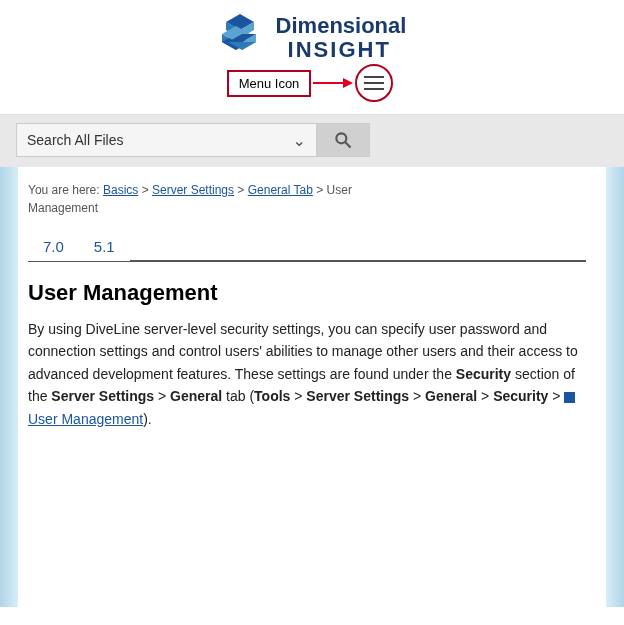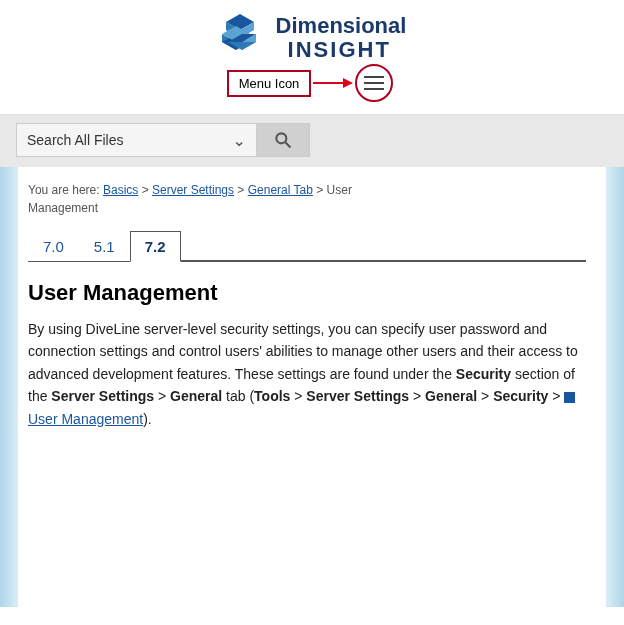--- a/index.html
+++ b/index.html
@@ -93,21 +93,21 @@
     .search-dropdown {
       background: #f5f5f5;
       border: 1px solid #ccc;
       border-right: none;
       padding: 6px 10px;
       font-size: 14px;
       color: #333;
       display: flex;
       align-items: center;
       justify-content: space-between;
-      width: 240px;
+      width: 300px;
       cursor: pointer;
     }
     .search-dropdown-text {
       font-size: 14px;
       color: #333;
     }
     .chevron-down {
       font-size: 16px;
       color: #555;
     }
@@ -281,23 +281,20 @@
       <span>You are here: </span><a href="#">Basics</a><span> &gt; </span><a href="#">Server Settings</a><span> &gt; </span><a href="#">General Tab</a><span> &gt; User<br>Management</span>
     </div>
 
     <div class="version-tabs">
       <div class="tab">
         <span>7.0</span>
       </div>
       <div class="tab">
         <span>5.1</span>
       </div>
-      <div class="tab active">
-        <span>7.2</span>
-      </div>
       <div class="tab-line"></div>
     </div>
 
     <div class="article-title">User Management</div>
     <div class="article-body">
       By using DiveLine server-level security settings, you can specify user password and connection settings and control users' abilities to manage other users and their access to advanced development features. These settings are found under the <b>Security</b> section of the <b>Server Settings</b> &gt; <b>General</b> tab (<b>Tools</b> &gt; <b>Server Settings</b> &gt; <b>General</b> &gt; <b>Security</b> &gt; <span style="display:inline-block;width:11px;height:11px;background:#1a56a0;vertical-align:middle;margin-right:2px;"></span><a href="#">User Management</a>).
     </div>
   </div>
 
   <div class="right-bar"></div>

